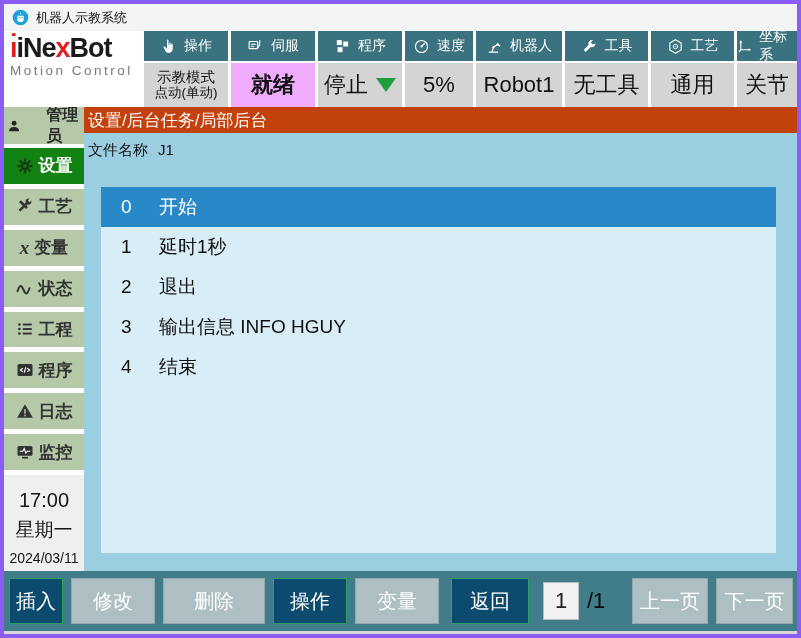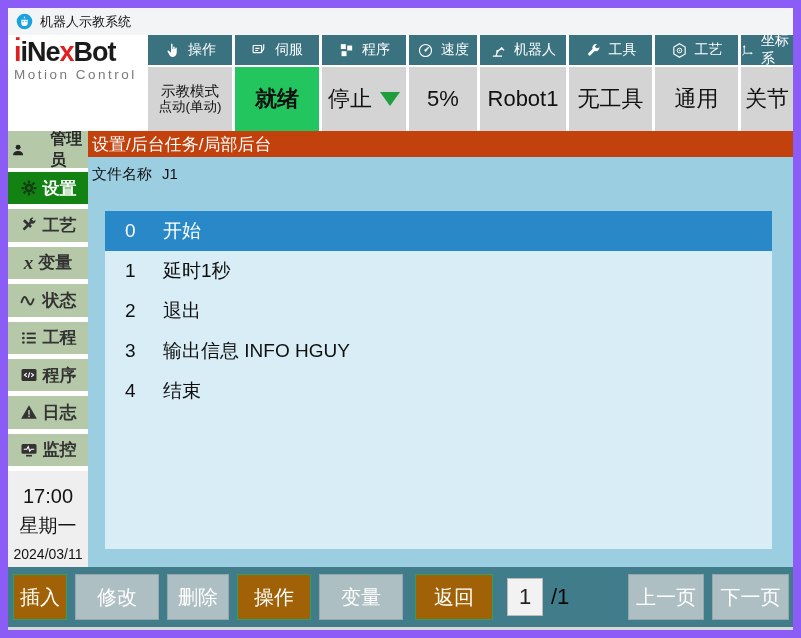--- a/index.html
+++ b/index.html
@@ -1,39 +1,39 @@
 <!DOCTYPE html>
 <html><head>
 <meta charset="utf-8">
 <style>
   * { box-sizing: border-box; margin: 0; padding: 0; }
   body { font-family: "Liberation Sans", "DejaVu Sans", sans-serif; background:#444; }
   .screen {
     width: 801px; height: 638px; position: relative;
-    border: 8px solid #8b5cf6; background:#fff;
+    border: 4px solid #8b5cf6; background:#fff;
     display: flex; flex-direction: column; overflow: hidden;
   }
   
   .titlebar { height: 27px; background:#f3f4f6; display:flex; align-items:center; padding-left:8px; flex:0 0 auto; }
   .titlebar .appicon { width:17px; height:17px; margin-right:7px; }
   .titlebar .apptitle { font-size:13px; color:#111; }
   
-  .header { height: 96px; display:flex; flex:0 0 auto; background:#fff; }
+  .header { height: 76px; display:flex; flex:0 0 auto; background:#fff; }
   .logo { width:140px; padding:2px 0 0 6px; }
   .logo-main { font-size:27px; font-weight:bold; color:#1a1a1a; letter-spacing:-1px; line-height:30px;}
   .logo-main .red { color:#e02020; }
   .logo-sub { font-size:13.5px; color:#7a7a7a; letter-spacing:2.5px; line-height:15px; }
   .hcols { flex:1; display:flex; gap:3px; background:#fff; }
   .hcol { display:flex; flex-direction:column; gap:2px; }
   .hbtn { height:30px; background:#3a7280; color:#fff; display:flex; align-items:center; justify-content:center; gap:7px; font-size:14px; cursor:pointer; }
   .hbtn svg { width:17px; height:17px; }
   .hval { flex:1; background:#d4d4d4; color:#111; display:flex; align-items:center; justify-content:center; font-size:22px; }
   .hval.small { flex-direction:column; font-size:14.5px; line-height:16px; justify-content:center; }
   .hval.small .l2 { font-size:13.5px; }
-  .hval.yellow { background:#22c55e; font-weight:bold;font-family:Liberation Serif, serif; }
+  .hval.yellow { background:#f0abfc; font-weight:bold;font-family:Liberation Serif, serif; }
   .tri-down { width:0; height:0; border-left:10px solid transparent; border-right:10px solid transparent; border-top:14px solid #1f9e3d; margin-left:8px; }
   .w84{width:84px}.w68{width:68px}.w86{width:86px}.w83{width:83px}.wlast{flex:1}
   
   .bodyrow { flex:1; display:flex; min-height:0; }
   .sidebar { width:80px; flex:0 0 auto; display:flex; flex-direction:column; background:#fff; }
   .side-user { height:37px; margin-bottom:4px; background:#b5c8a8; display:flex; align-items:center; padding-left:3px; font-size:16px; font-weight:bold; color:#2a2a2a;gap:24px; }
   .side-user svg { width:18px; height:18px; margin-right:1px; }
   .side-item { height:45px; margin-bottom:5px; background:#b5c8a8; display:flex; align-items:center; justify-content:center; gap:5px; font-size:17px; font-weight:bold; color:#333; cursor:pointer; }
   .side-item svg { width:18px; height:18px; }
   .side-item.active { background:#128312; color:#fff; }
@@ -48,23 +48,23 @@
   .content { flex:1; background:#9ccee2; padding:8px 21px 18px 17px; display:flex; flex-direction:column; min-height:0; }
   .filerow { font-size:15px; color:#111; margin-left:-13px; margin-bottom:27px; }
   .filerow .fval { margin-left:10px; }
   .listpanel { flex:1; background:#d9edf6; overflow:hidden; }
   .prow { height:40px; display:flex; align-items:center; font-size:19px; color:#101010; cursor:pointer; }
   .prow .idx { width:58px; padding-left:20px; }
   .prow.selected { background:#2988c8; color:#fff; }
   
   .footer { height:63px; flex:0 0 auto; background:#417c8b; display:flex; align-items:center; padding:0 4px 3px 5px; gap:8px; position:relative; }
   .fbtn { height:46px; color:#fff; font-size:20px; display:flex; align-items:center; justify-content:center; cursor:pointer; }
-  .fbtn.green { background:#a16207; border:1px solid #2da05f; }
+  .fbtn.green { background:#0c4a6e; border:1px solid #2da05f; }
   .fbtn.gray { background:#aebfc4; border:1px solid #93a7ad; }
-  .bw54{width:54px}.bw84{width:84px}.bw82{width:62px}.bw74{width:74px}.bw78{width:78px; margin-left:4px}
+  .bw54{width:54px}.bw84{width:84px}.bw82{width:102px}.bw74{width:74px}.bw78{width:78px; margin-left:4px}
   .pagebox { width:36px; height:38px; background:#f2f2f2; border:1px solid #bbb; font-size:22px; text-align:center; color:#222; margin-left:6px; }
   .pagetotal { color:#0a0a0a; font-size:22px; }
   .bw76{width:76px; margin-left:auto}.bw77{width:77px}
   .bstrip { position:absolute; left:0; right:0; bottom:0; height:3px; background:#d8d8d8; }
 </style>
 </head>
 <body>
 
 <div class="screen">
 

